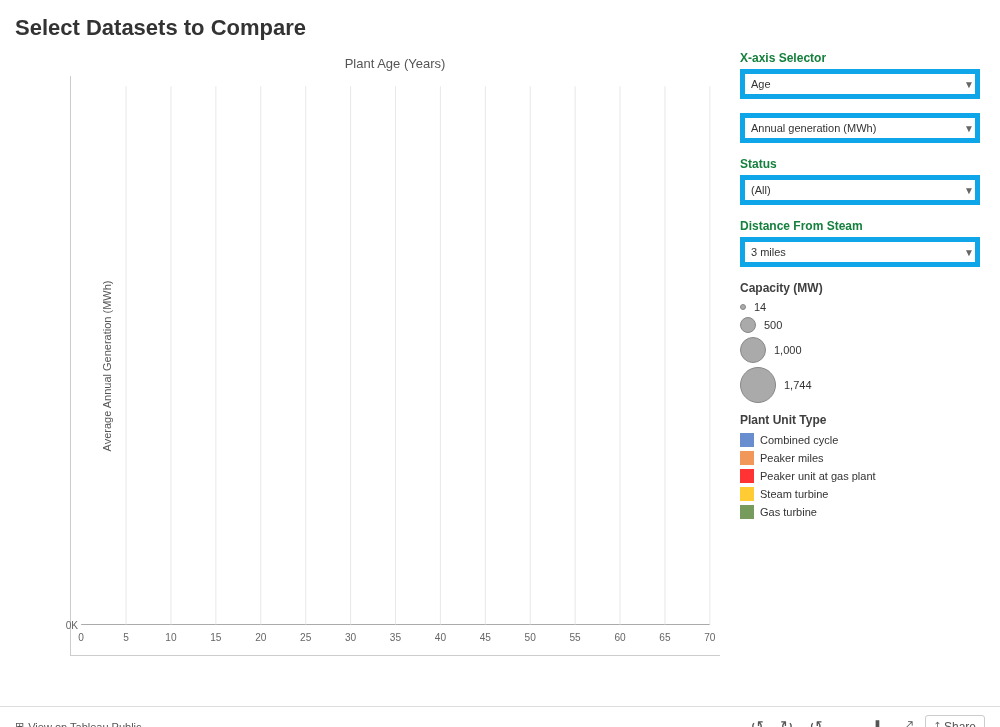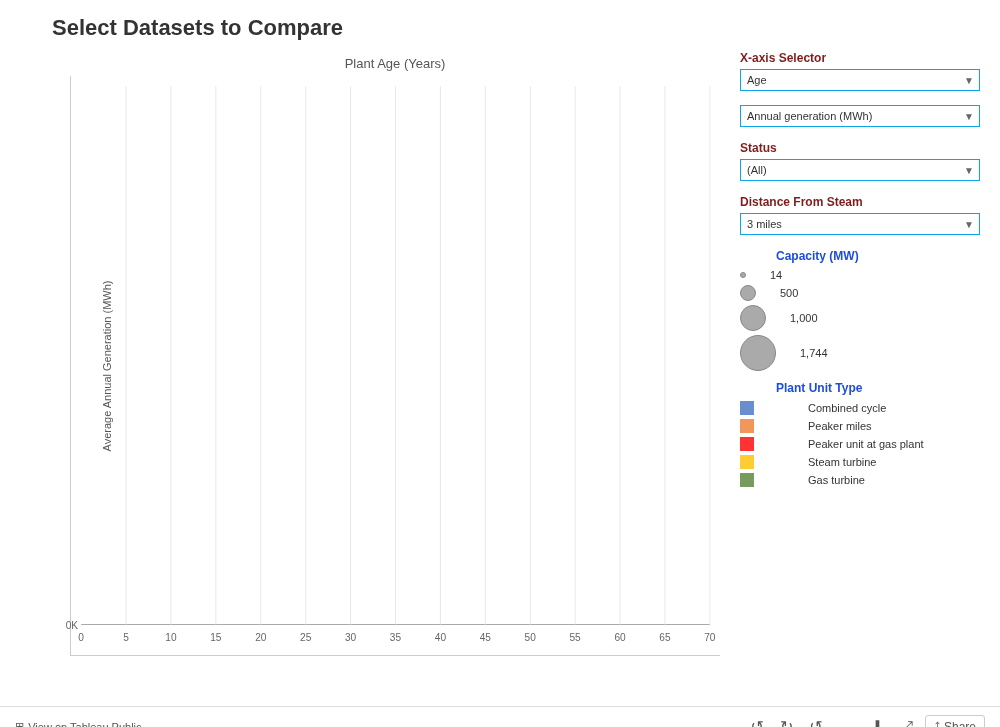--- a/index.html
+++ b/index.html
@@ -1,54 +1,54 @@
 <!DOCTYPE html>
 <html><head>
   <meta charset="utf-8">
   <style>
     * { box-sizing: border-box; margin: 0; padding: 0; }
     body { font-family: Arial, sans-serif; background: #fff; width: 1000px; height: 727px; overflow: hidden; font-size: 12px; }
     
-    .page-title { font-size: 22px; font-weight: bold; padding: 15px 3px 5px 15px; color: #333; margin-left: 37px; }
+    .page-title { font-size: 22px; font-weight: bold; padding: 15px 3px 5px 15px; color: #333; }
     
     .main-container { display: flex; flex-direction: row; padding: 0 10px; height: 660px; }
     
     
     .chart-area { flex: 1; position: relative; padding: 10px 10px 40px 60px; }
     
     .chart-title { text-align: center; font-size: 13px; color: #555; margin-bottom: 5px; }
     
     .chart-box { position: relative; width: 100%; height: 580px; border-left: 1px solid #ccc; border-bottom: 1px solid #ccc; background: #fff; }
     
     .y-axis-label { position: absolute; left: -50px; top: 50%; transform: translateY(-50%) rotate(-90deg); font-size: 11px; color: #555; white-space: nowrap; }
     
     
     .right-panel { width: 260px; padding: 5px 10px; }
     
     .control-group { margin-bottom: 14px; }
-    .control-label { font-size: 12px; font-weight: bold; color: #7f1d1d; margin-bottom: 4px; }
+    .control-label { font-size: 12px; font-weight: bold; color: #15803d; margin-bottom: 4px; }
     
     .select-wrapper { position: relative; }
-    select { width: 100%; padding: 4px 6px; border: 1px solid #0ea5e9; background: #fff; font-size: 11px; appearance: none; -webkit-appearance: none; cursor: pointer; color: #333; }
+    select { width: 100%; padding: 4px 6px; border: 5px solid #0ea5e9; background: #fff; font-size: 11px; appearance: none; -webkit-appearance: none; cursor: pointer; color: #333; }
     .select-arrow { position: absolute; right: 6px; top: 50%; transform: translateY(-50%); font-size: 10px; color: #666; pointer-events: none; }
     
     .search-wrapper { position: relative; }
     .search-input { width: 100%; padding: 4px 24px 4px 6px; border: 1px solid #ccc; font-size: 11px; color: #999; }
     .search-icon { position: absolute; right: 6px; top: 50%; transform: translateY(-50%); font-size: 12px; color: #666; }
     
     
     .legend-section { margin-top: 6px; }
-    .legend-title { font-size: 12px; font-weight: bold; color: #1d4ed8; margin-bottom: 6px; margin-left: 36px; }
+    .legend-title { font-size: 12px; font-weight: bold; color: #404040; margin-bottom: 6px; }
     
     .capacity-legend { margin-bottom: 10px; }
-    .capacity-item { display: flex; align-items: center; margin-bottom: 4px; gap: 16px; }
+    .capacity-item { display: flex; align-items: center; margin-bottom: 4px; }
     .capacity-circle { border-radius: 50%; background: #aaa; border: 1px solid #888; flex-shrink: 0; }
     .capacity-label { margin-left: 8px; font-size: 11px; color: #333; }
     
-    .plant-type-legend .legend-item { display: flex; align-items: center; margin-bottom: 4px; gap: 48px; }
+    .plant-type-legend .legend-item { display: flex; align-items: center; margin-bottom: 4px; }
     .legend-color-box { width: 14px; height: 14px; flex-shrink: 0; opacity: 0.8; }
     .legend-text { margin-left: 6px; font-size: 11px; color: #333; }
     
     
     .bottom-bar { display: flex; align-items: center; justify-content: space-between; padding: 6px 15px; border-top: 1px solid #ddd; height: 40px; }
     .tableau-logo { font-size: 11px; color: #555; display: flex; align-items: center; gap: 4px; }
     .toolbar-right { display: flex; align-items: center; gap: 8px; }
     .toolbar-btn { font-size: 16px; color: #555; cursor: pointer; background: none; border: none; padding: 2px 4px; }
     .share-btn { display: flex; align-items: center; gap: 4px; font-size: 12px; color: #555; cursor: pointer; background: none; border: none; padding: 4px 8px; border: 1px solid #ccc; border-radius: 3px; }
 

